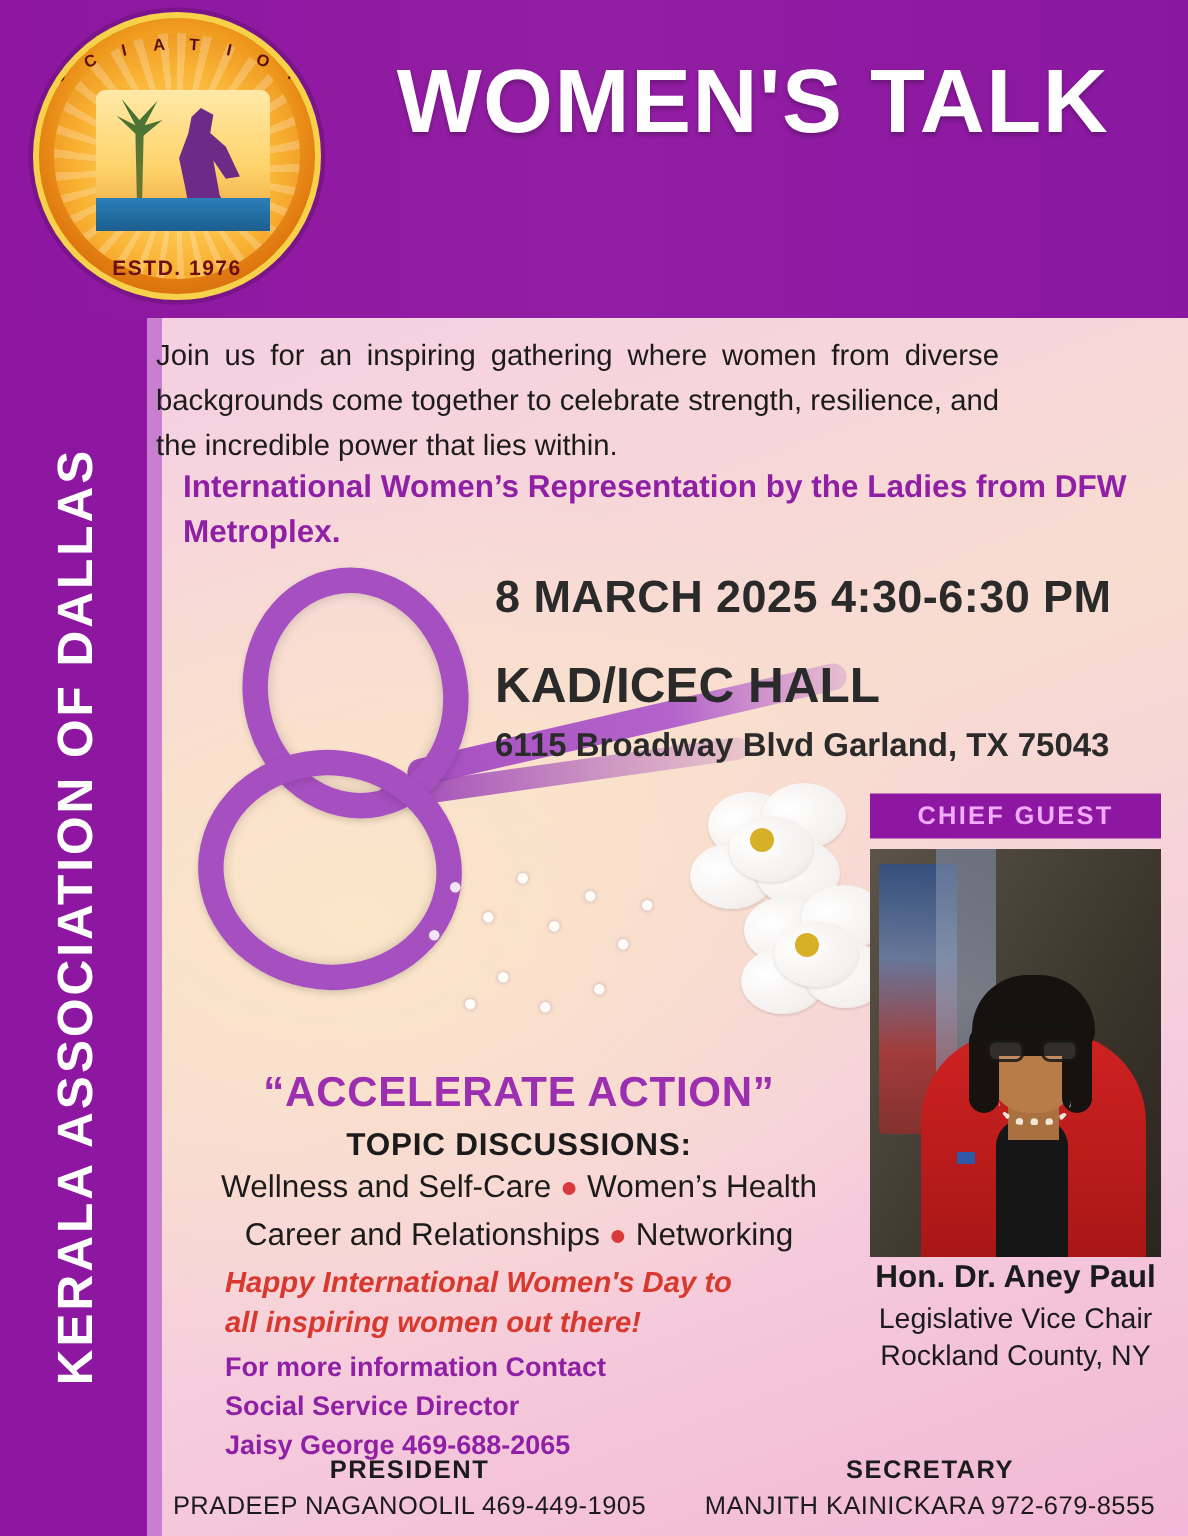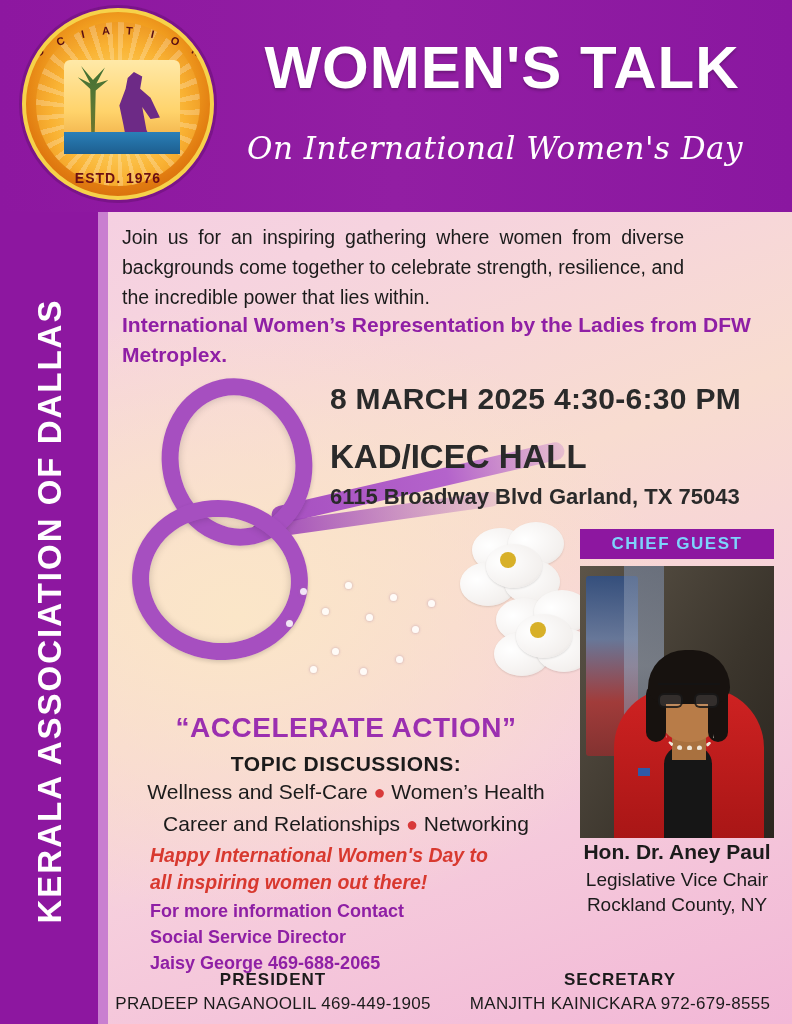--- a/index.html
+++ b/index.html
@@ -116,21 +116,21 @@
     color: #fff;
     font-size: 33px;
     font-weight: bold;
     letter-spacing: 2px;
     transform: rotate(-90deg);
     white-space: nowrap;
   }
 
   
   .intro {
-    position: absolute; left: 122px; top: 222px; width: 562px;
+    position: absolute; left: 104px; top: 222px; width: 562px;
     color: #1b1b1b;
     font-size: 19.5px;
     line-height: 1.55;
     text-align: justify;
   }
   .highlight {
     position: absolute; left: 122px; top: 310px; width: 630px;
     color: #8f1fa5;
     font-size: 21px;
     font-weight: bold;
@@ -188,21 +188,21 @@
   }
   .event .line1 { font-size: 30px; font-weight: bold; letter-spacing: .3px; }
   .event .line2 { font-size: 33px; font-weight: bold; margin-top: 22px; }
   .event .line3 { font-size: 22px; font-weight: bold; margin-top: 8px; }
 
   
   .guest-badge {
     position: absolute; left: 580px; top: 529px;
     width: 194px; height: 30px;
     background: #8d17a0;
-    color: #7dd3fc;
+    color: #f0abfc;
     font-size: 17px; font-weight: bold; letter-spacing: 1.5px;
     display: flex; align-items: center; justify-content: center;
   }
   .guest-photo {
     position: absolute; left: 580px; top: 566px;
     width: 194px; height: 272px;
     overflow: hidden;
     background: linear-gradient(180deg,#4a4237 0%, #2e2a22 100%);
   }
   .gp-bg { position: absolute; inset: 0; background: linear-gradient(120deg,#5c5448 0%,#3b352c 60%,#2a251f 100%); }
@@ -348,21 +348,20 @@
           <span style="transform: rotate(4.37037deg) translate(-50%, -80px);">T</span>
           <span style="transform: rotate(13.1111deg) translate(-50%, -80px);">I</span>
           <span style="transform: rotate(21.8519deg) translate(-50%, -80px);">O</span>
           <span style="transform: rotate(30.5926deg) translate(-50%, -80px);">N</span>
           <span style="transform: rotate(39.3333deg) translate(-50%, -80px);"> </span>
           <span style="transform: rotate(65.5556deg) translate(-50%, -80px);"> </span>
         </div>
       <div class="estd">ESTD. 1976</div>
     </div>
     <div class="title">WOMEN'S TALK</div>
-    <div class="subtitle">On International Women's Day</div>
   </div>
 
   <div class="sidebar">
     <div class="sidebar-text">KERALA ASSOCIATION OF DALLAS</div>
   </div>
   <div class="sidebar-stripe"></div>
 
   <div class="intro">Join us for an inspiring gathering where women from diverse backgrounds come together to celebrate strength, resilience, and the incredible power that lies within.</div>
   <div class="highlight">International Women’s Representation by the Ladies from DFW Metroplex.</div>
 

